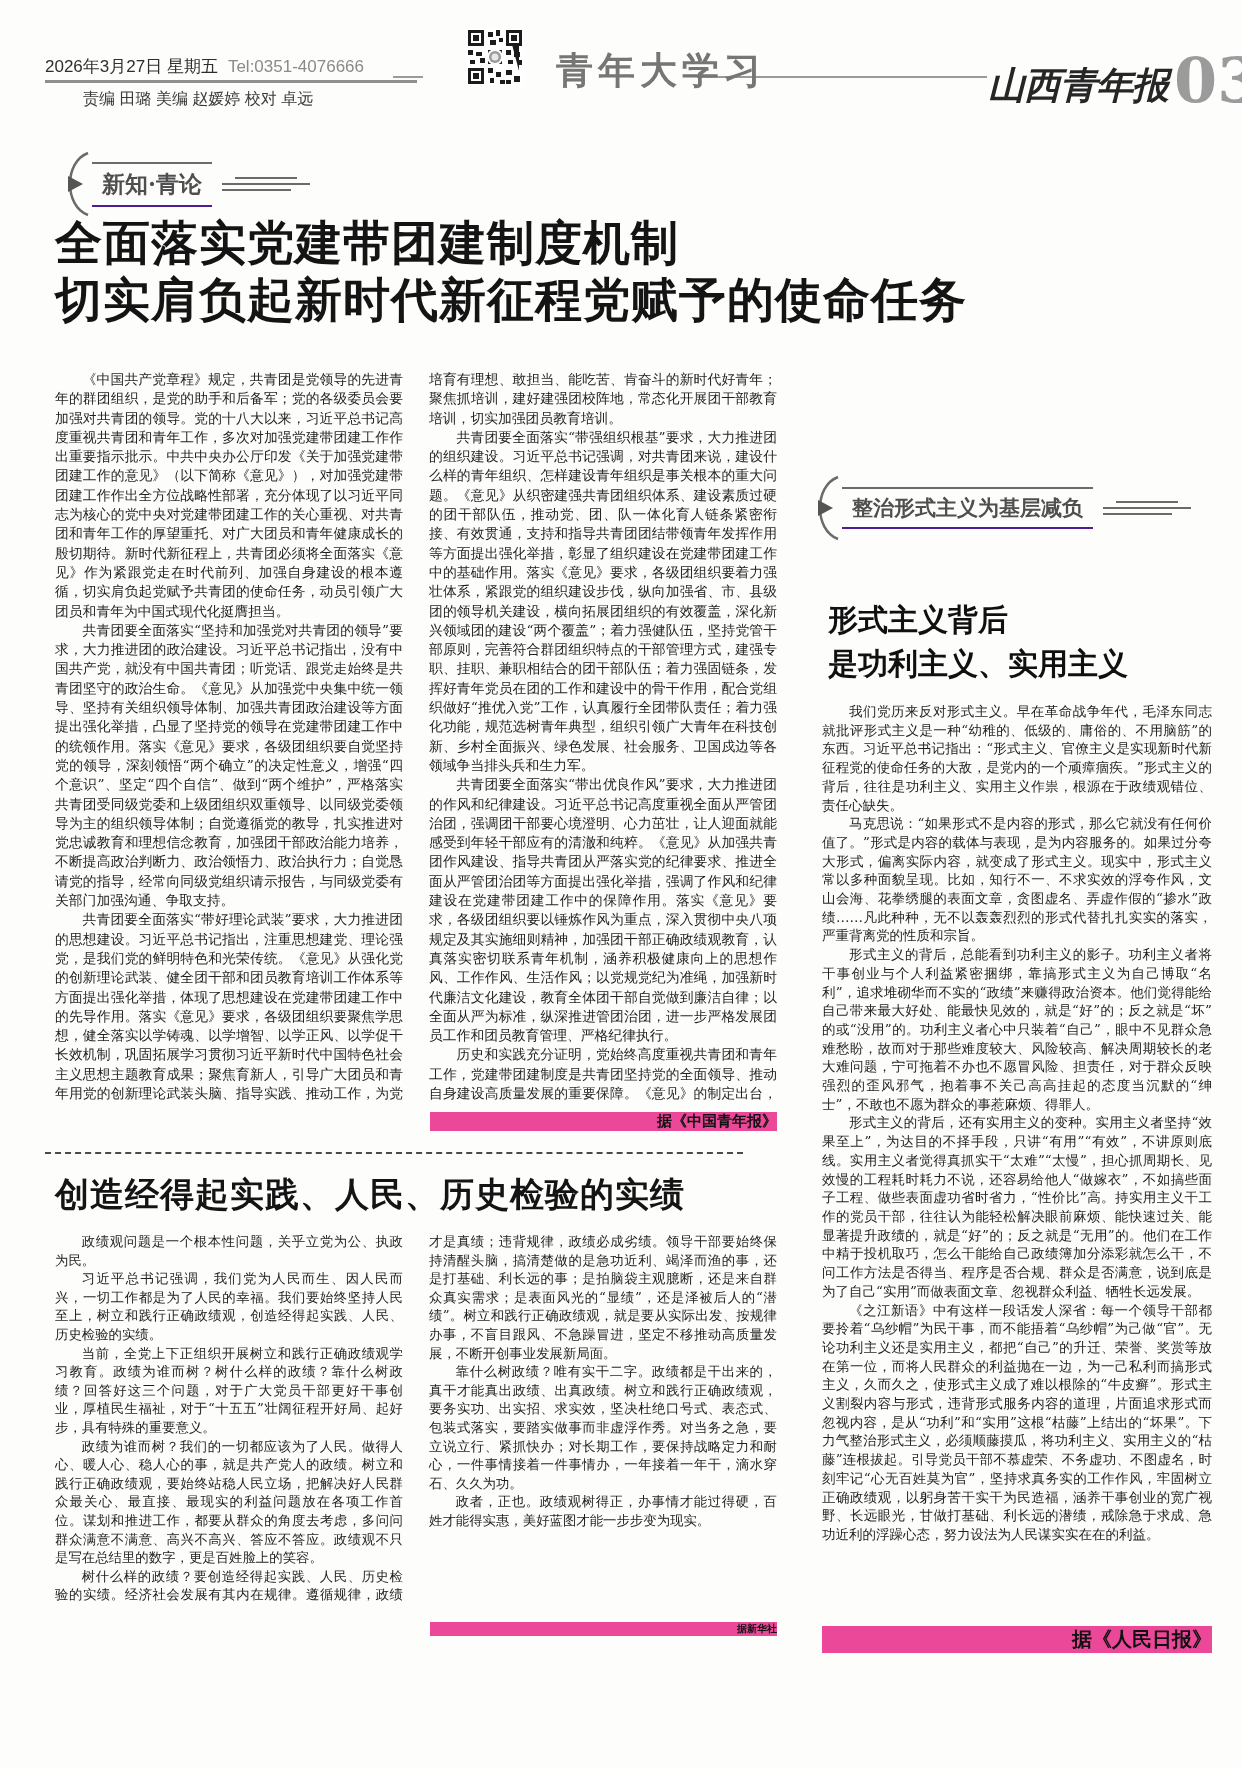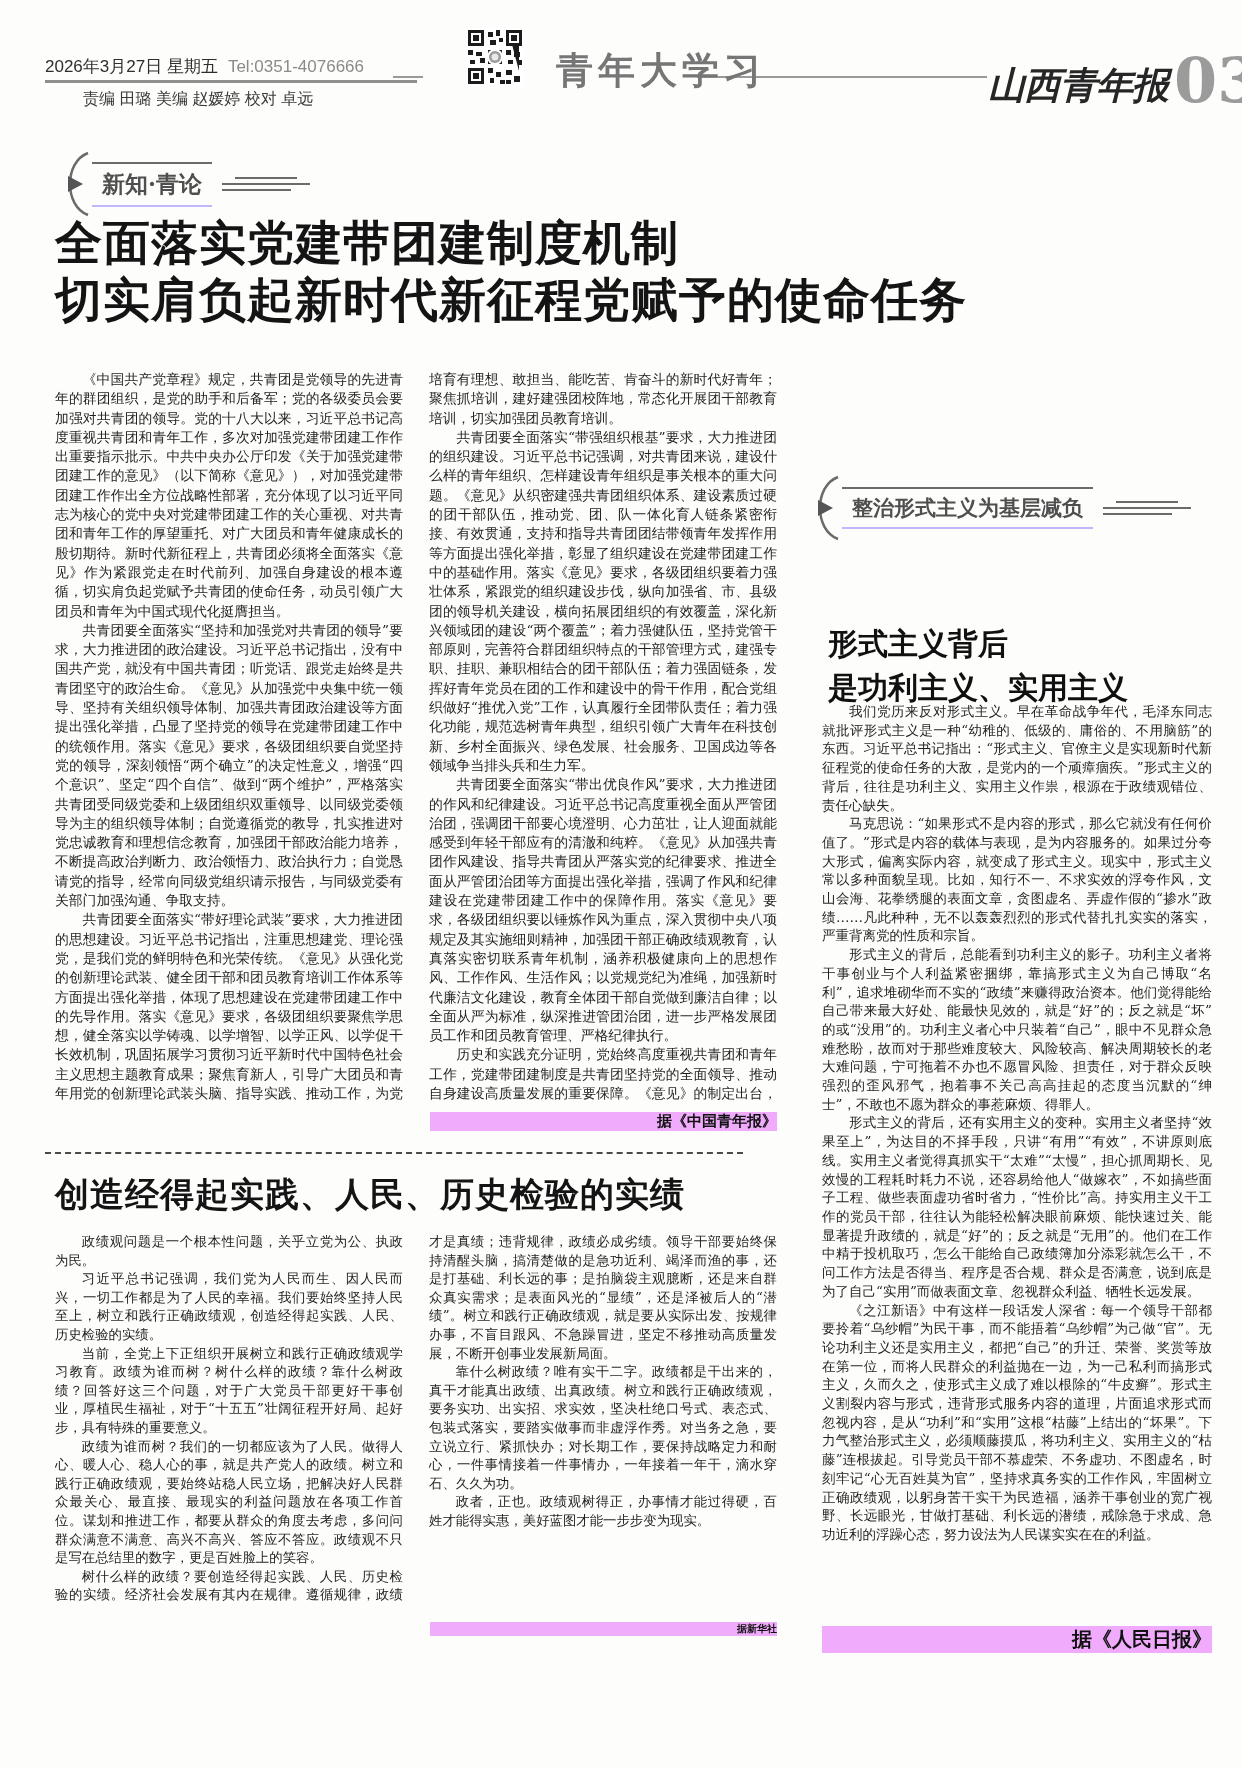--- a/index.html
+++ b/index.html
@@ -21,52 +21,52 @@
   .hdr-line.r{left:697px;top:76px;width:290px;}
   .qr{position:absolute;left:466px;top:28px;width:58px;height:58px;}
   .program-title{position:absolute;left:556px;top:46px;font-size:37px;font-weight:bold;
     color:#767676;letter-spacing:5px;white-space:nowrap;}
   .masthead{position:absolute;left:988px;top:44px;white-space:nowrap;}
   .masthead .brand{font-size:37px;font-weight:bold;font-style:italic;color:#262626;letter-spacing:-1px;}
   .masthead .pageno{font-size:62px;font-weight:900;color:#9b9b9b;margin-left:6px;vertical-align:-4px;}
   
   .kicker{position:absolute;display:flex;align-items:center;}
   .kicker .arc{flex:0 0 auto;margin-right:2px;}
-  .kicker .ktext{border-top:2px solid #6b6b6b;border-bottom:2px solid #c4b5fd;
+  .kicker .ktext{border-top:2px solid #6b6b6b;border-bottom:2px solid #4c1d95;
     padding:5px 10px;font-weight:900;color:#4f4f4f;white-space:nowrap;}
   .kicker .klines{margin-left:10px;width:88px;}
   .kicker .klines i{display:block;height:2px;background:#6b6b6b;margin:4px 0;}
   .kicker .klines i:nth-child(1){width:70%;margin-left:15%;}
   .kicker .klines i:nth-child(2){width:100%;}
   .kicker .klines i:nth-child(3){width:78%;}
   .kicker-main{left:58px;top:150px;}
   .kicker-main .ktext{font-size:23px;}
   .kicker-side{left:808px;top:474px;}
   .kicker-side .ktext{font-size:21px;}
   
   .headline{position:absolute;left:55px;top:214px;width:1140px;
     font-weight:900;color:#141414;font-size:47px;line-height:57px;letter-spacing:1px;white-space:nowrap;}
   .main-body{position:absolute;left:55px;top:370px;width:722px;height:742px;
     column-count:2;column-gap:26px;column-fill:auto;overflow:hidden;
     font-size:13.8px;line-height:19.3px;text-align:justify;color:#1f1f1f;}
   .para{margin:0;text-indent:2em;}
-  .source{position:absolute;font-weight:900;font-size:15px;color:#111;text-align:right;background:#f0abfc;}
+  .source{position:absolute;font-weight:900;font-size:15px;color:#111;text-align:right;background:#ec4899;}
   .source-main{left:430px;top:1112px;width:347px;}
   
   .dashed{position:absolute;left:45px;top:1152px;width:698px;border-top:2px dashed #4a4a4a;}
   
   .headline2{position:absolute;left:55px;top:1172px;width:700px;
     font-weight:900;color:#141414;font-size:34px;letter-spacing:1px;white-space:nowrap;}
   .bottom-body{position:absolute;left:55px;top:1233px;width:722px;height:386px;
     column-count:2;column-gap:26px;column-fill:auto;overflow:hidden;
     font-size:13.4px;line-height:18.6px;text-align:justify;color:#1f1f1f;}
   .source-bottom{left:430px;top:1622px;width:347px;font-size:10px;}
   
   .side-title{position:absolute;left:828px;top:598px;
-    font-weight:900;color:#101010;font-size:30px;line-height:44px;white-space:nowrap;margin-top:24px;}
+    font-weight:900;color:#101010;font-size:30px;line-height:44px;white-space:nowrap;}
   .side-body{position:absolute;left:822px;top:702px;width:390px;height:918px;overflow:hidden;
     font-size:13.5px;line-height:18.7px;text-align:justify;color:#1f1f1f;}
   .source-side{left:822px;top:1626px;width:390px;font-size:20px;}
 </style>
 </head>
 <body>
 
 <div class="hdr-date"><span>2026年3月27日 星期五</span><span class="tel">Tel:0351-4076666</span></div>
 <div class="hdr-rule"></div>
 <div class="hdr-editors">责编 田璐 美编 赵媛婷 校对 卓远</div>

